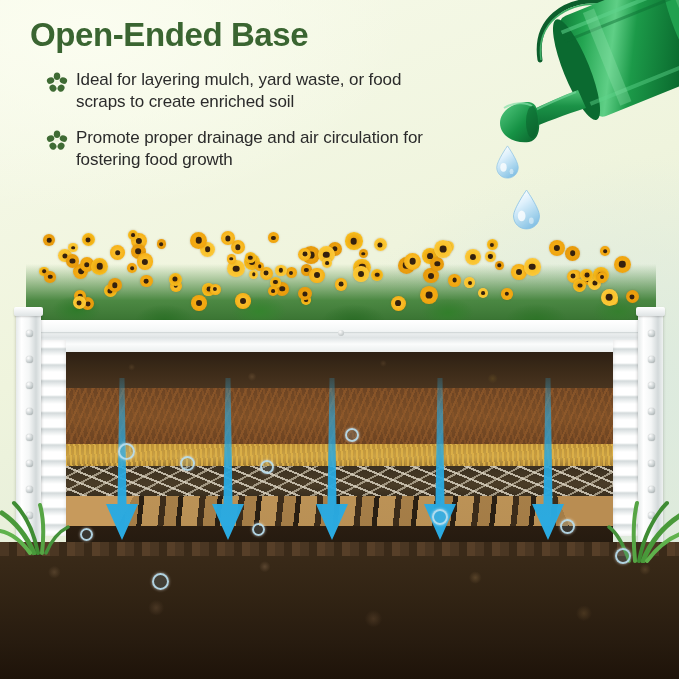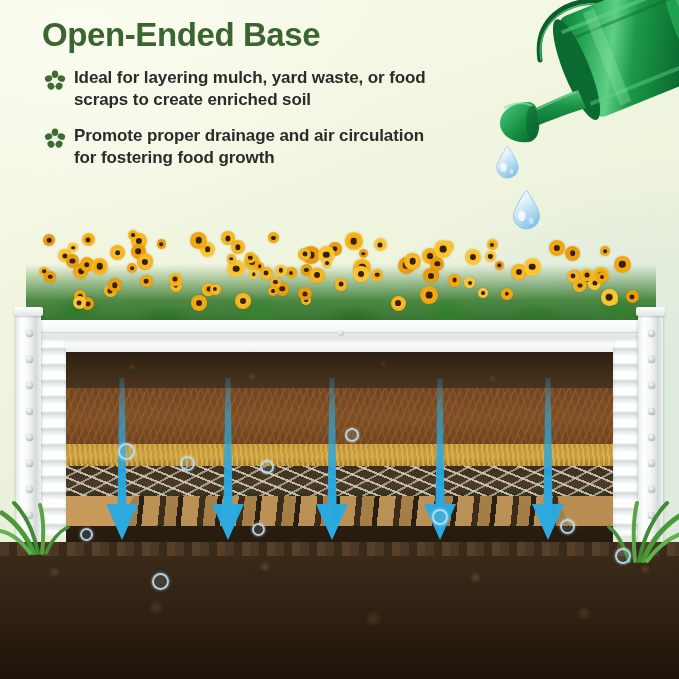--- a/index.html
+++ b/index.html
@@ -11,26 +11,26 @@
   }
   .canvas{
     position:relative;width:679px;height:679px;overflow:hidden;
     background:
       radial-gradient(ellipse 520px 300px at 12% 4%, #fbfdf0 0%, rgba(251,253,240,0) 62%),
       radial-gradient(ellipse 420px 340px at 92% 58%, #dceadf 0%, rgba(220,234,223,0) 70%),
       linear-gradient(160deg,#f7faea 0%, #eff4dd 42%, #e3ecd9 72%, #dae8da 100%);
   }
 
   
-  .header{position:absolute;left:16px;top:0;width:470px;padding:18px 0 0 26px;box-sizing:border-box;}
+  .header{position:absolute;left:4px;top:0;width:470px;padding:18px 0 0 26px;box-sizing:border-box;}
   .title{
     font-size:33px;font-weight:bold;color:#3a6531;letter-spacing:-0.4px;
     line-height:1.05;margin:0 0 14px 0;
   }
-  .bullets{margin:2px;padding:0;list-style:none;font-weight:bold;}
+  .bullets{margin:16px;padding:0;list-style:none;}
   .bullet{display:flex;align-items:flex-start;margin-bottom:13px;}
   .bullet-icon{flex:0 0 auto;width:22px;height:22px;margin:3px 8px 0 0;}
   .bullet-text{
     font-size:17px;line-height:1.33;color:#2b2b2b;letter-spacing:-0.1px;
     max-width:372px;
   }
 
   
   .watercan{position:absolute;left:482px;top:-8px;width:205px;height:185px;}
   .drop{position:absolute;}

